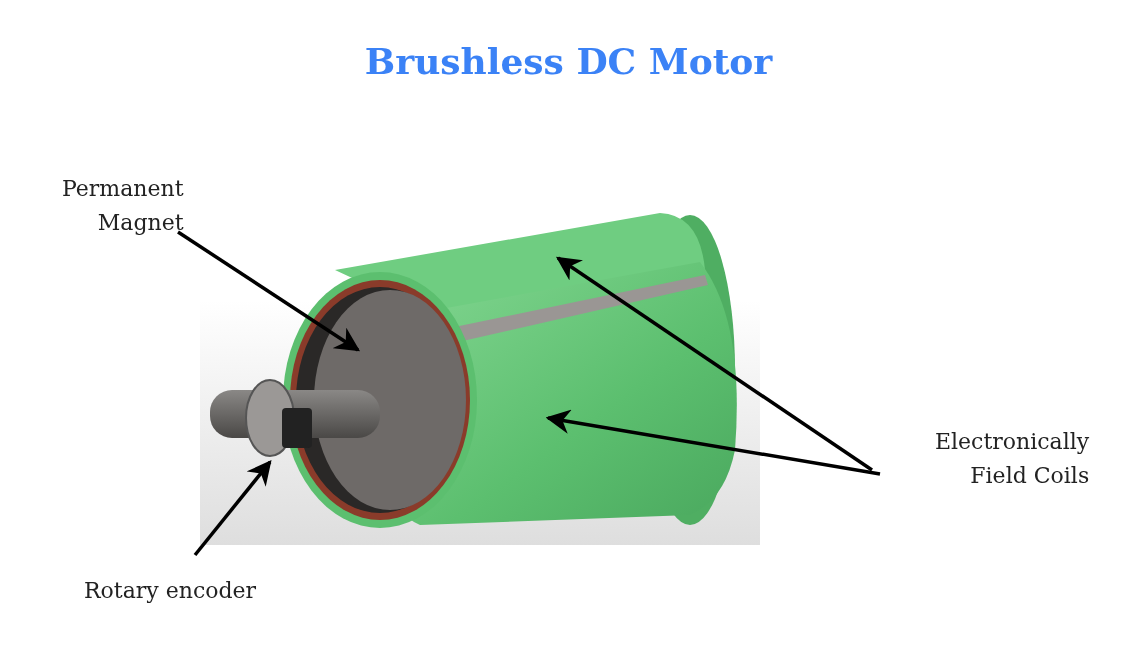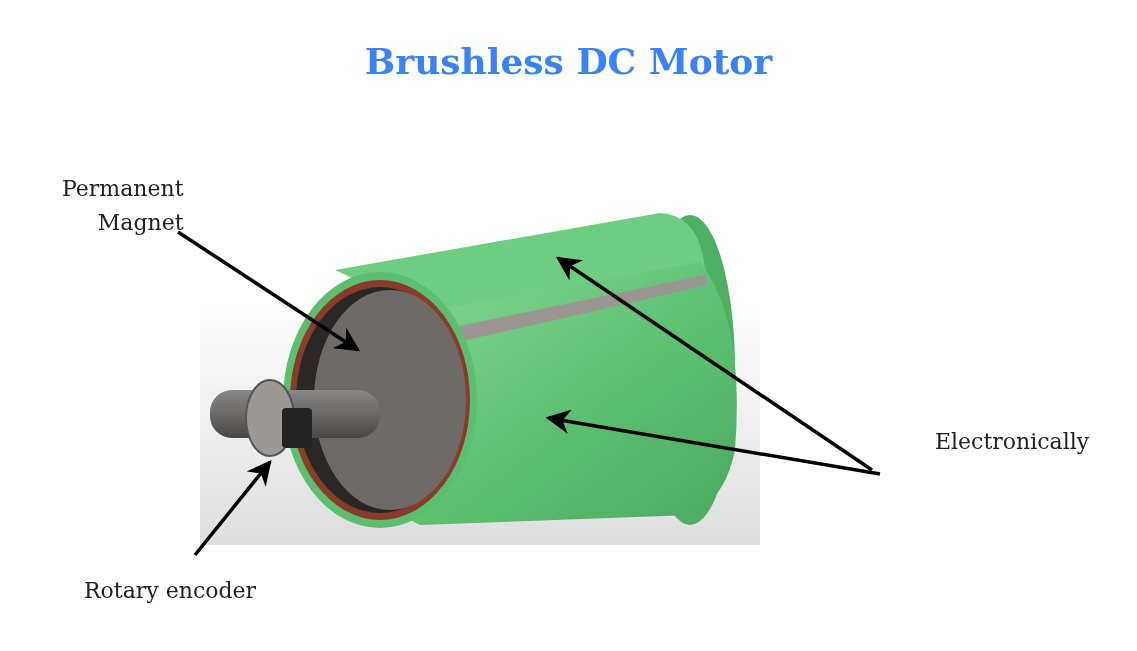--- a/index.html
+++ b/index.html
@@ -68,15 +68,16 @@
   </g>
 </svg>
 
 <div class="lbl" style="left:62px; top:172px;">
   <div>Permanent</div>
   <div>Magnet</div>
 </div>
 
 <div class="lbl" style="left:888px; top:425px;margin-left:47px;">
   <div>Electronically</div>
+  <div>Field Coils</div>
 </div>
 
 <div class="lbl" style="left:84px; top:574px;">Rotary encoder</div>
 
 </body></html>

